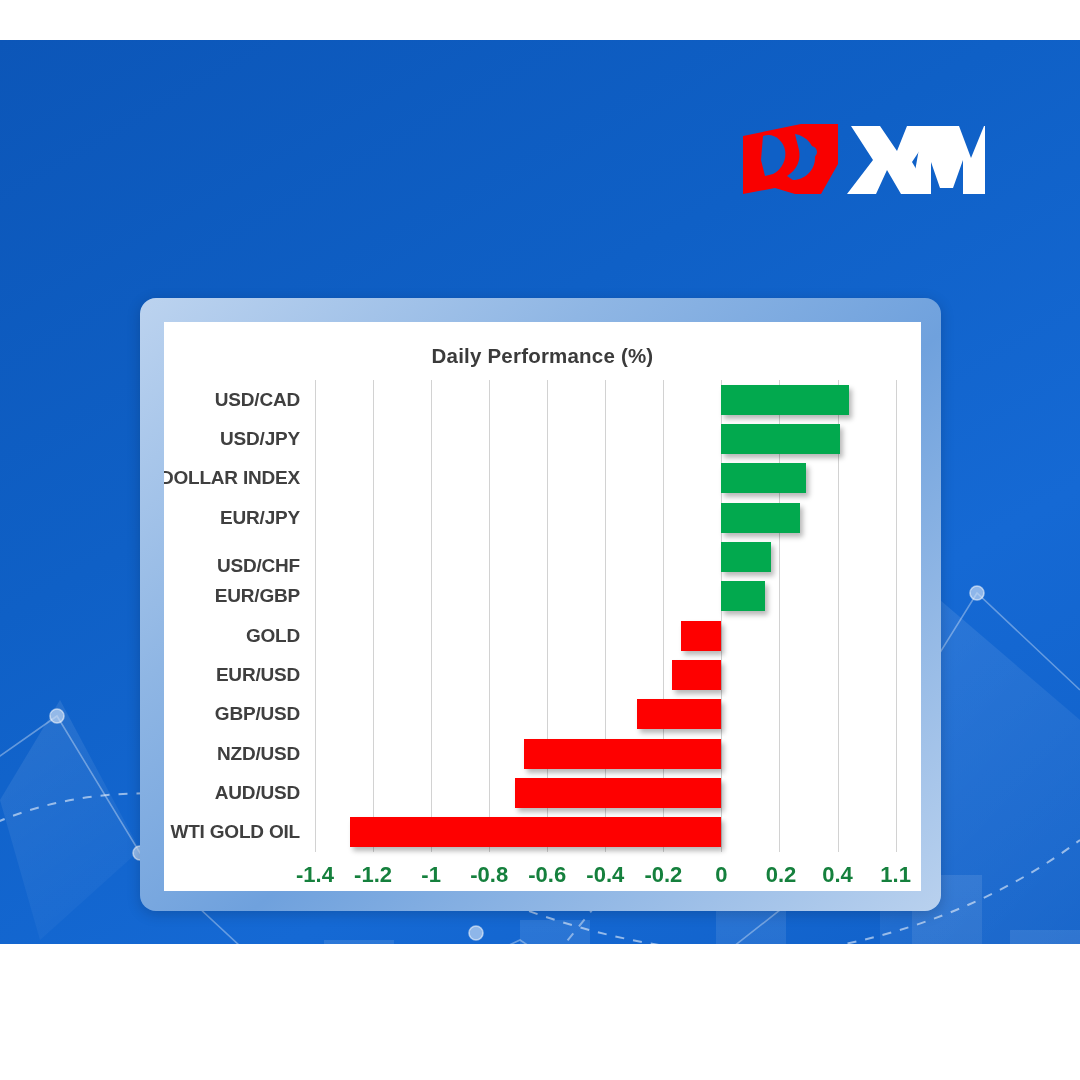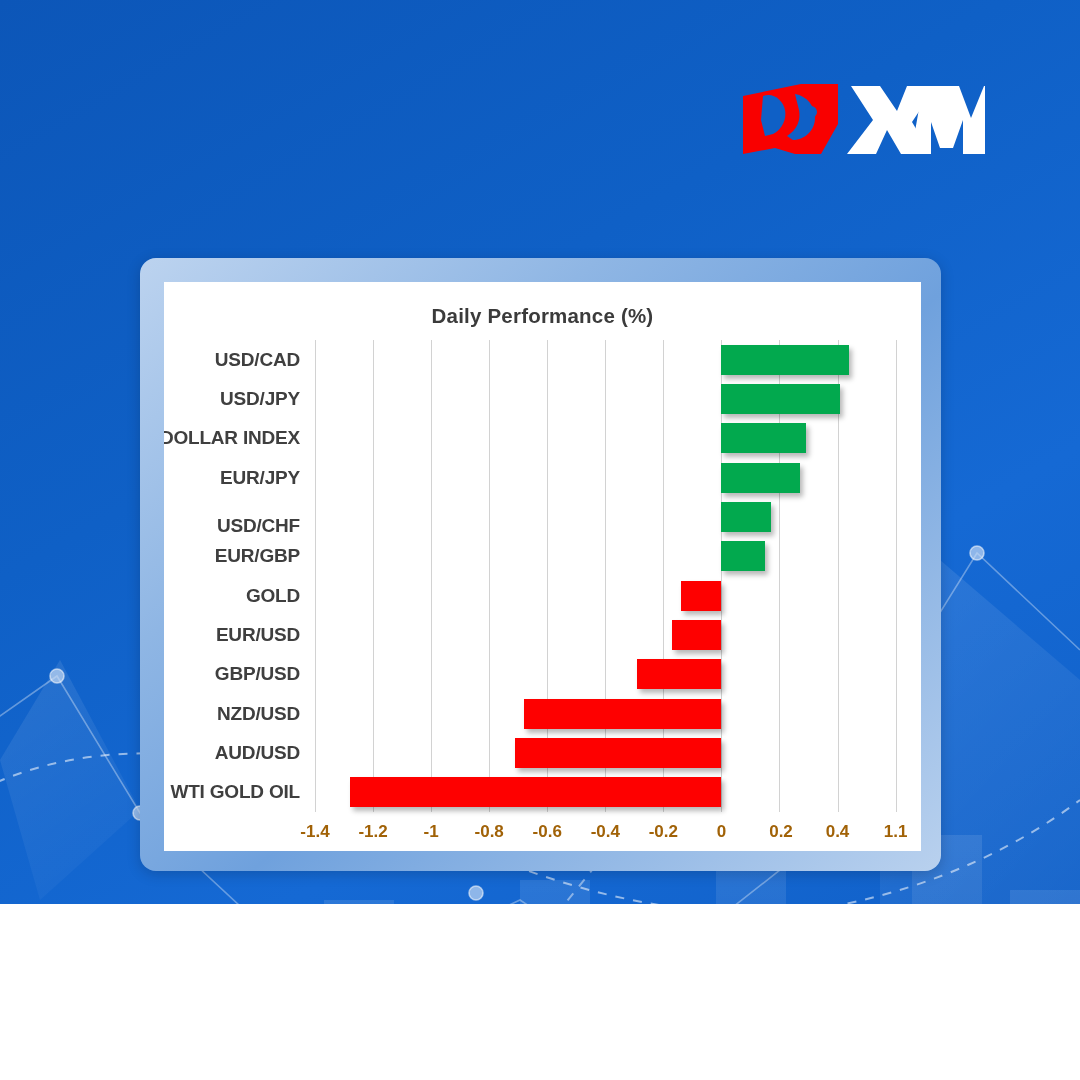--- a/index.html
+++ b/index.html
@@ -10,20 +10,21 @@
     overflow: hidden;
     font-family: "Liberation Sans", sans-serif;
   }
 
   #stage {
     position: relative;
     width: 1080px;
     height: 904px;
     background: linear-gradient(150deg, #0c56b8 0%, #0f60c6 38%, #1569d4 70%, #1161c9 100%);
     overflow: hidden;
+    margin-top: 40px;
   }
 
   
   .bg-deco {
     position: absolute;
     inset: 0;
     width: 1080px;
     height: 1080px;
     pointer-events: none;
   }
@@ -106,22 +107,22 @@
     box-shadow: 3px 4px 5px rgba(0,0,0,0.28);
   }
   .bar.pos { background: #02a94e; }
   .bar.neg { background: #fe0000; }
 
   .tick-label {
     position: absolute;
     top: 100%;
     margin-top: 10px;
     transform: translateX(-50%);
-    font-size: 17px;
-    color: #a16207;
+    font-size: 22px;
+    color: #15803d;
     white-space: nowrap;
   }
 </style>
 </head>
 <body>
 
 <div id="stage">
 
   <svg class="bg-deco" viewBox="0 0 1080 1080" xmlns="http://www.w3.org/2000/svg">
     <defs>

